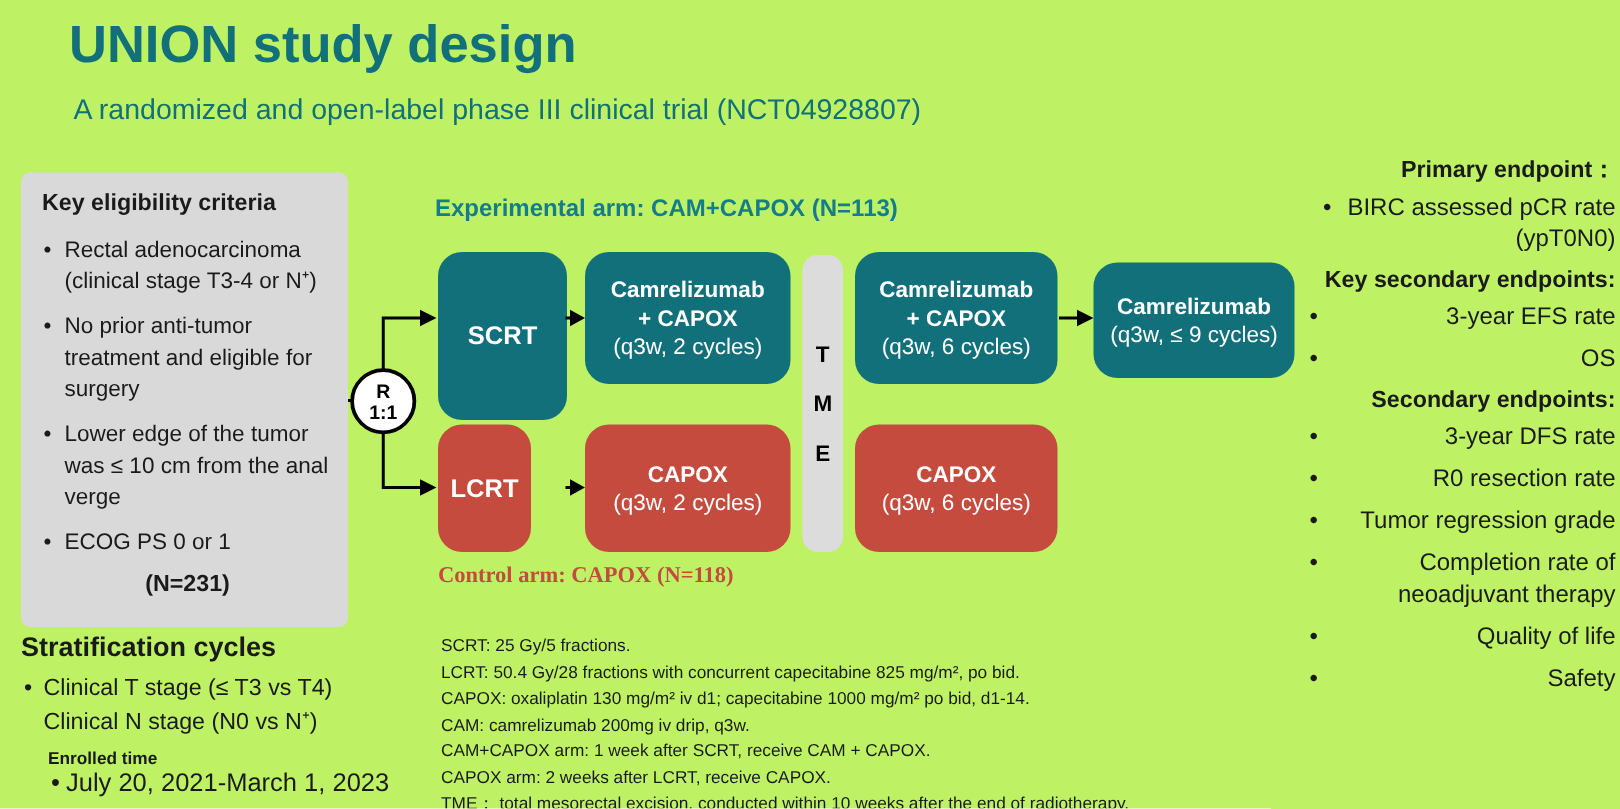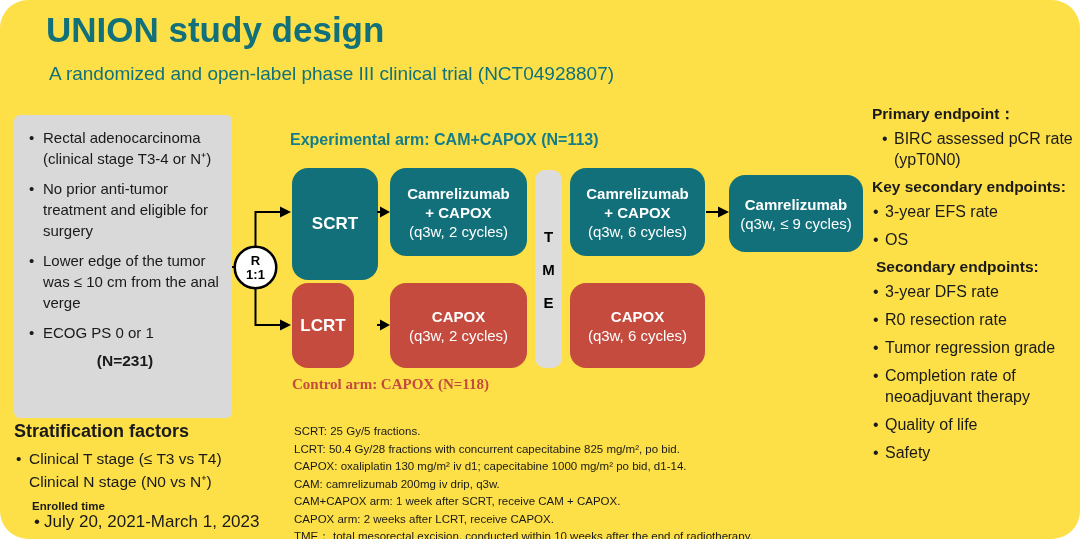--- a/index.html
+++ b/index.html
@@ -5,21 +5,21 @@
   :root{
     --teal:#11707a;
     --red:#c44b3e;
     --graybox:#d9d9d9;
     --tmebar:#dcdcdc;
     --ink:#1a1a1a;
   }
   *{box-sizing:border-box;}
   html,body{margin:0;padding:0;background:#ffffff;}
   body{font-family:"Liberation Sans", sans-serif;color:var(--ink);}
-  .page{position:relative;width:1080px;height:539px;background:#fde047;overflow:hidden;border-radius:28px;}
+  .page{position:relative;width:1080px;height:539px;background:#bef264;overflow:hidden;}
 
   
   .title{position:absolute;left:46px;top:10px;font-size:35px;font-weight:bold;color:var(--teal);letter-spacing:0;}
   .subtitle{position:absolute;left:49px;top:63px;font-size:19px;font-weight:normal;color:var(--teal);}
 
   
   .elig{position:absolute;left:14px;top:115px;width:218px;height:303px;background:var(--graybox);border-radius:6px;padding:12px 10px 10px 14px;}
   .elig-h{font-size:15.5px;font-weight:bold;margin-bottom:11px;}
   .elig-item{position:relative;padding-left:15px;font-size:15px;line-height:21px;margin-bottom:9px;}
   .elig-item::before{content:"•";position:absolute;left:1px;top:0;}
@@ -52,46 +52,47 @@
 
   .rcirc{position:absolute;left:234px;top:246px;width:43px;height:43px;border:2px solid #000;border-radius:50%;background:#fff;display:flex;flex-direction:column;align-items:center;justify-content:center;z-index:3;}
   .rcirc span{font-size:13px;font-weight:bold;line-height:13.5px;color:#000;}
 
   svg.connectors{position:absolute;left:0;top:0;width:1080px;height:539px;pointer-events:none;z-index:2;}
 
   
   .foot{position:absolute;left:294px;top:423px;width:460px;font-size:11.5px;line-height:17.5px;color:#1a1a1a;}
 
   
-  .ep{position:absolute;left:872px;top:104px;width:205px;}
+  .ep{position:absolute;left:872px;top:104px;width:205px;text-align:right;}
   .ep-h{font-size:15.5px;font-weight:bold;line-height:20px;margin-bottom:4px;}
   .ep-h.indent{padding-left:4px;}
   .ep-item{position:relative;padding-left:13px;font-size:16px;line-height:21px;margin-bottom:7px;}
   .ep-item::before{content:"•";position:absolute;left:1px;top:0;}
   .ep-item.wide{padding-left:22px;}
   .ep-item.wide::before{left:10px;}
 </style>
 </head>
 <body>
 
 <div class="page">
 
   <div class="title">UNION study design</div>
   <div class="subtitle">A randomized and open-label phase III clinical trial (NCT04928807)</div>
 
   <div class="elig">
+    <div class="elig-h">Key eligibility criteria</div>
     <div class="elig-item">Rectal adenocarcinoma (clinical stage T3-4 or N⁺)</div>
     <div class="elig-item">No prior anti-tumor treatment and eligible for surgery</div>
     <div class="elig-item">Lower edge of the tumor was ≤ 10 cm from the anal verge</div>
     <div class="elig-item">ECOG PS 0 or 1</div>
     <div class="elig-n">(N=231)</div>
   </div>
 
   <div class="strat">
-    <div class="strat-h">Stratification factors</div>
+    <div class="strat-h">Stratification cycles</div>
     <div class="strat-line1">Clinical T stage (≤ T3 vs T4)</div>
     <div class="strat-line2">Clinical N stage (N0 vs N⁺)</div>
   </div>
 
   <div class="enrolled">
     <div class="enr-h">Enrolled time</div>
     <div class="enr-line">July 20, 2021-March 1, 2023</div>
   </div>
 
   <svg class="connectors" viewBox="0 0 1080 539">

